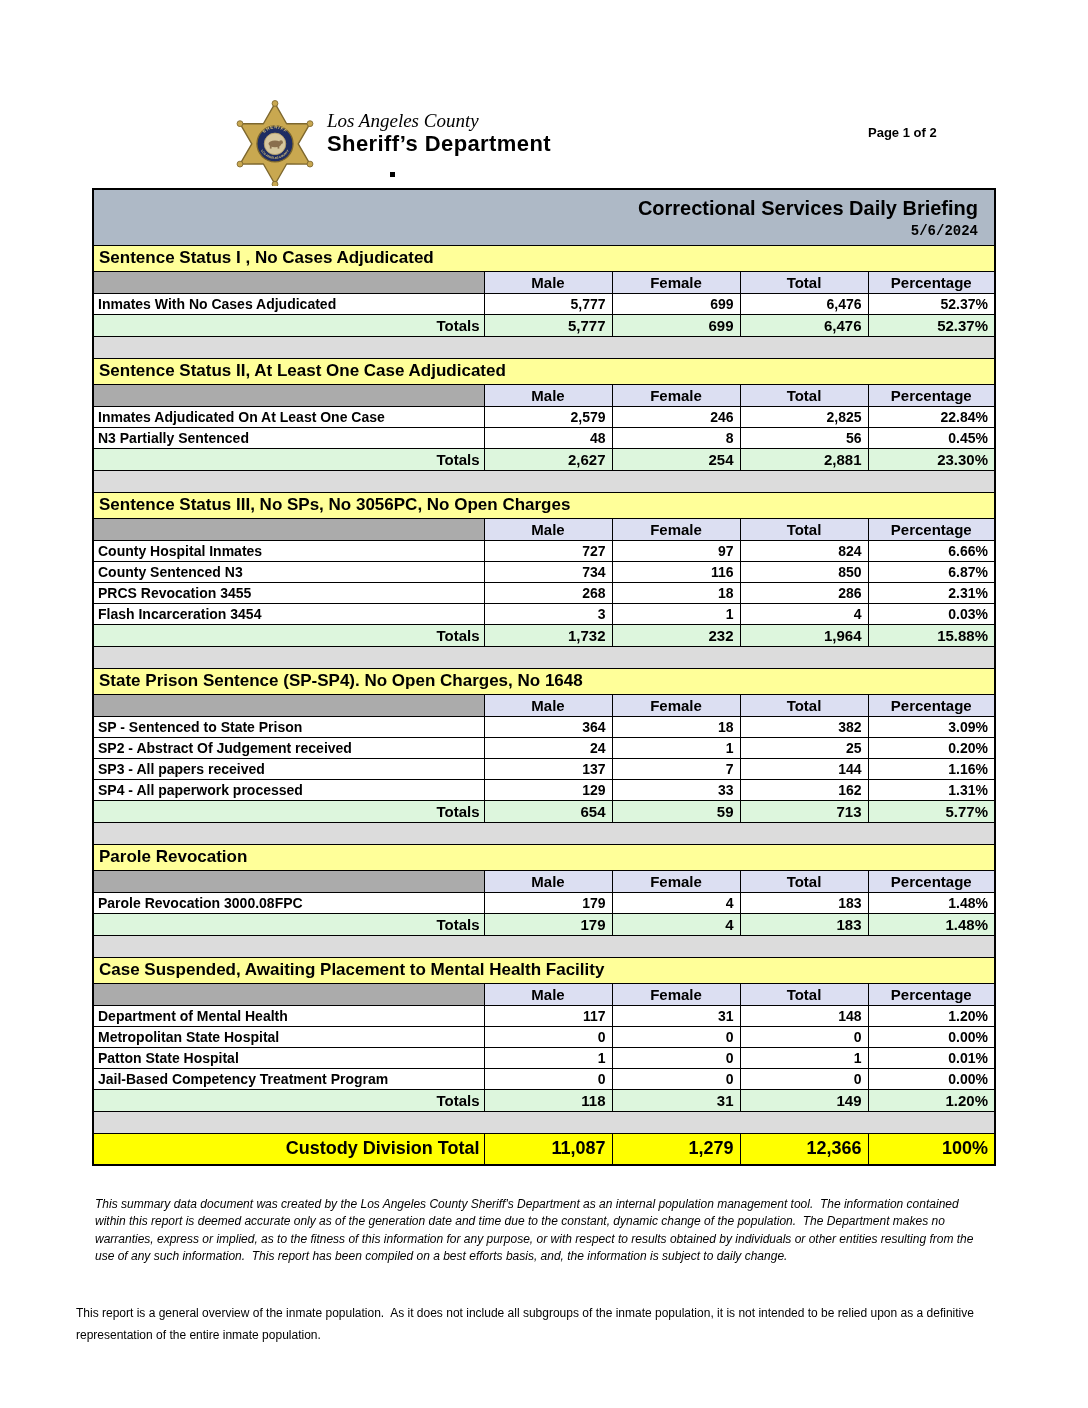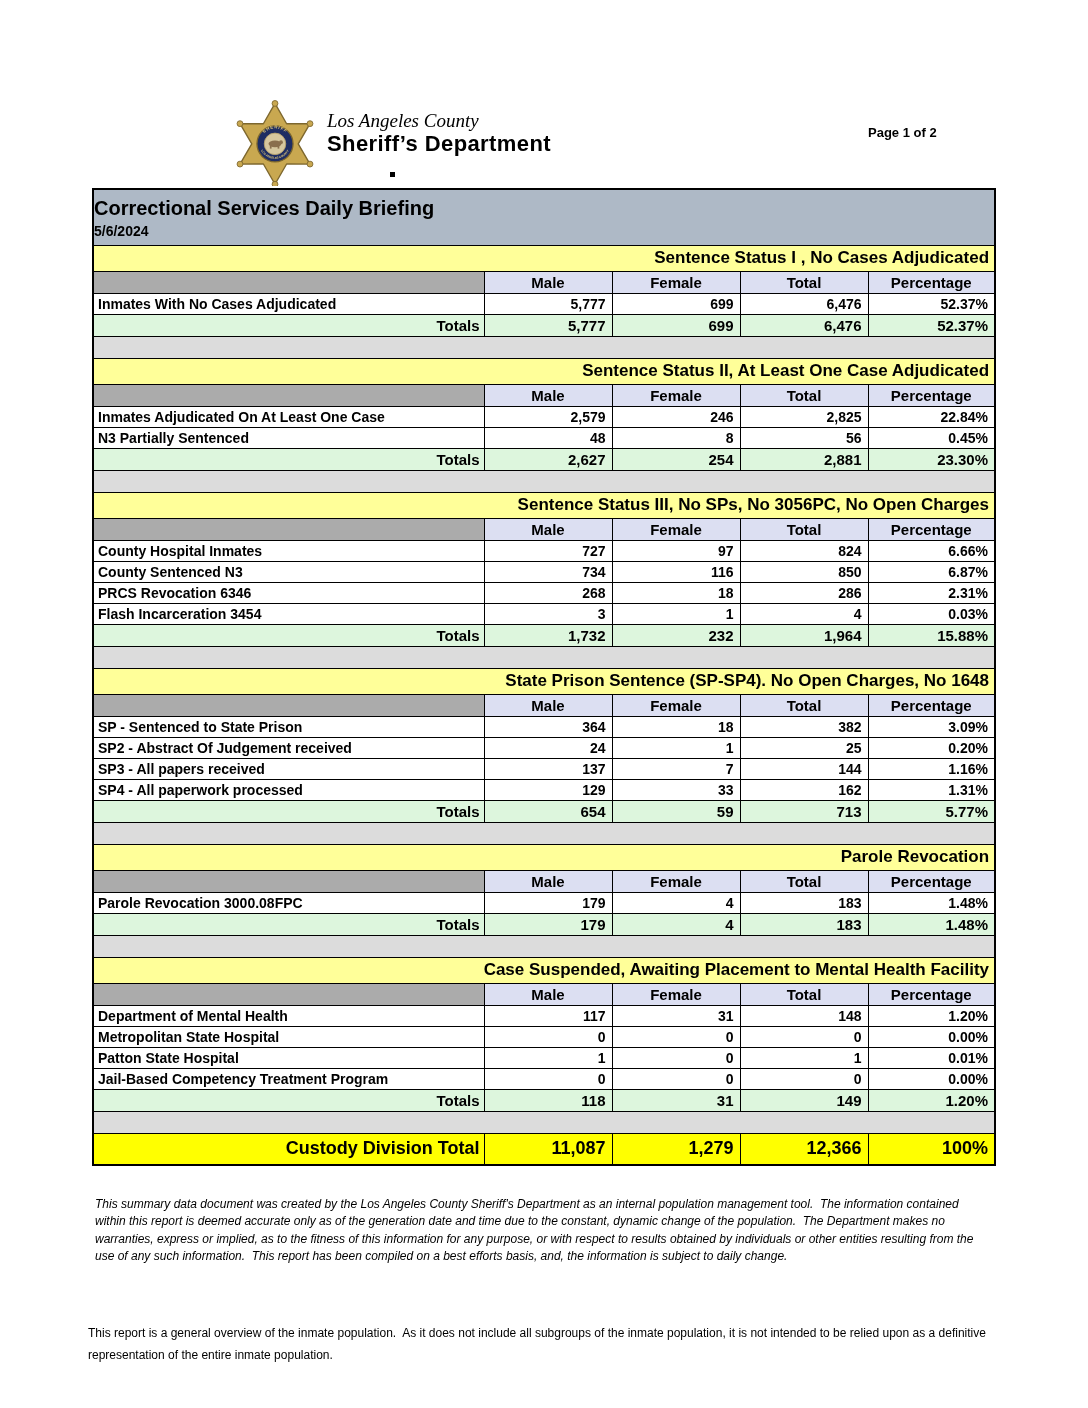--- a/index.html
+++ b/index.html
@@ -23,25 +23,25 @@
   
   table.briefing {
     position:absolute; left:92px; top:188px; width:902px;
     border-collapse:collapse; border:2px solid #000;
     table-layout:fixed;
   }
   .briefing td, .briefing th {
     border:1px solid #000; font-weight:bold; color:#000;
     overflow:hidden; white-space:nowrap; vertical-align:middle;
   }
-  tr.title-row th { background:#AEB9C6; height:56px; text-align:left; padding:5px 0 4px 0; }
+  tr.title-row th { background:#AEB9C6; height:56px; text-align:right; padding:5px 16px 4px 0; }
   .rt { font-size:20px; font-weight:bold; line-height:24px; }
-  .rd { font-size:14px; font-weight:bold; line-height:18px; margin-top:2px; }
-
-  th.sec-h { background:#FFFF99; font-size:17px; text-align:right; padding:1px 5px; height:26px; }
+  .rd { font-size:14px; font-weight:bold; line-height:18px; margin-top:2px;font-family:Liberation Mono, monospace; }
+
+  th.sec-h { background:#FFFF99; font-size:17px; text-align:left; padding:1px 5px; height:26px; }
 
   tr.colh td.gray { background:#ABABAB; height:22px; }
   tr.colh th { background:#DCDFF2; font-size:15px; text-align:center; height:22px; }
 
   tr.data td { height:21px; font-size:14px; background:#fff; }
   td.lbl { text-align:left; padding:0 4px;margin-left:40px; }
   td.num { text-align:right; padding:0 6px; }
 
   tr.tot td { background:#DDF6DD; height:22px; font-size:15px; }
   tr.tot td.lbl { text-align:right; }
@@ -51,24 +51,23 @@
   tr.grand td { background:#FFFF00; height:32px; font-size:18px; }
   tr.grand td.lbl { text-align:right; }
 
   
   .disclaimer {
     position:absolute; left:95px; top:1196px; width:884px;
     font-size:12px; font-style:italic; line-height:1.45;
     white-space:pre-wrap;
   }
   .note {
-    position:absolute; left:88px; top:1303px; width:906px;
+    position:absolute; left:76px; top:1303px; width:906px;
     font-size:12px; line-height:1.8;
     white-space:pre-wrap;
-    margin-top:20px;
   }
 </style>
 </head>
 <body>
 
 <div class="page">
 
   <div class="logo">
     <svg viewBox="0 0 100 100" width="86" height="86">
       <defs>
@@ -197,21 +196,21 @@
           <td class="num">6.66%</td>
         </tr>
         <tr class="data">
           <td class="lbl">County Sentenced N3</td>
           <td class="num">734</td>
           <td class="num">116</td>
           <td class="num">850</td>
           <td class="num">6.87%</td>
         </tr>
         <tr class="data">
-          <td class="lbl">PRCS Revocation 6346</td>
+          <td class="lbl">PRCS Revocation 3455</td>
           <td class="num">268</td>
           <td class="num">18</td>
           <td class="num">286</td>
           <td class="num">2.31%</td>
         </tr>
         <tr class="data">
           <td class="lbl">Flash Incarceration 3454</td>
           <td class="num">3</td>
           <td class="num">1</td>
           <td class="num">4</td>

